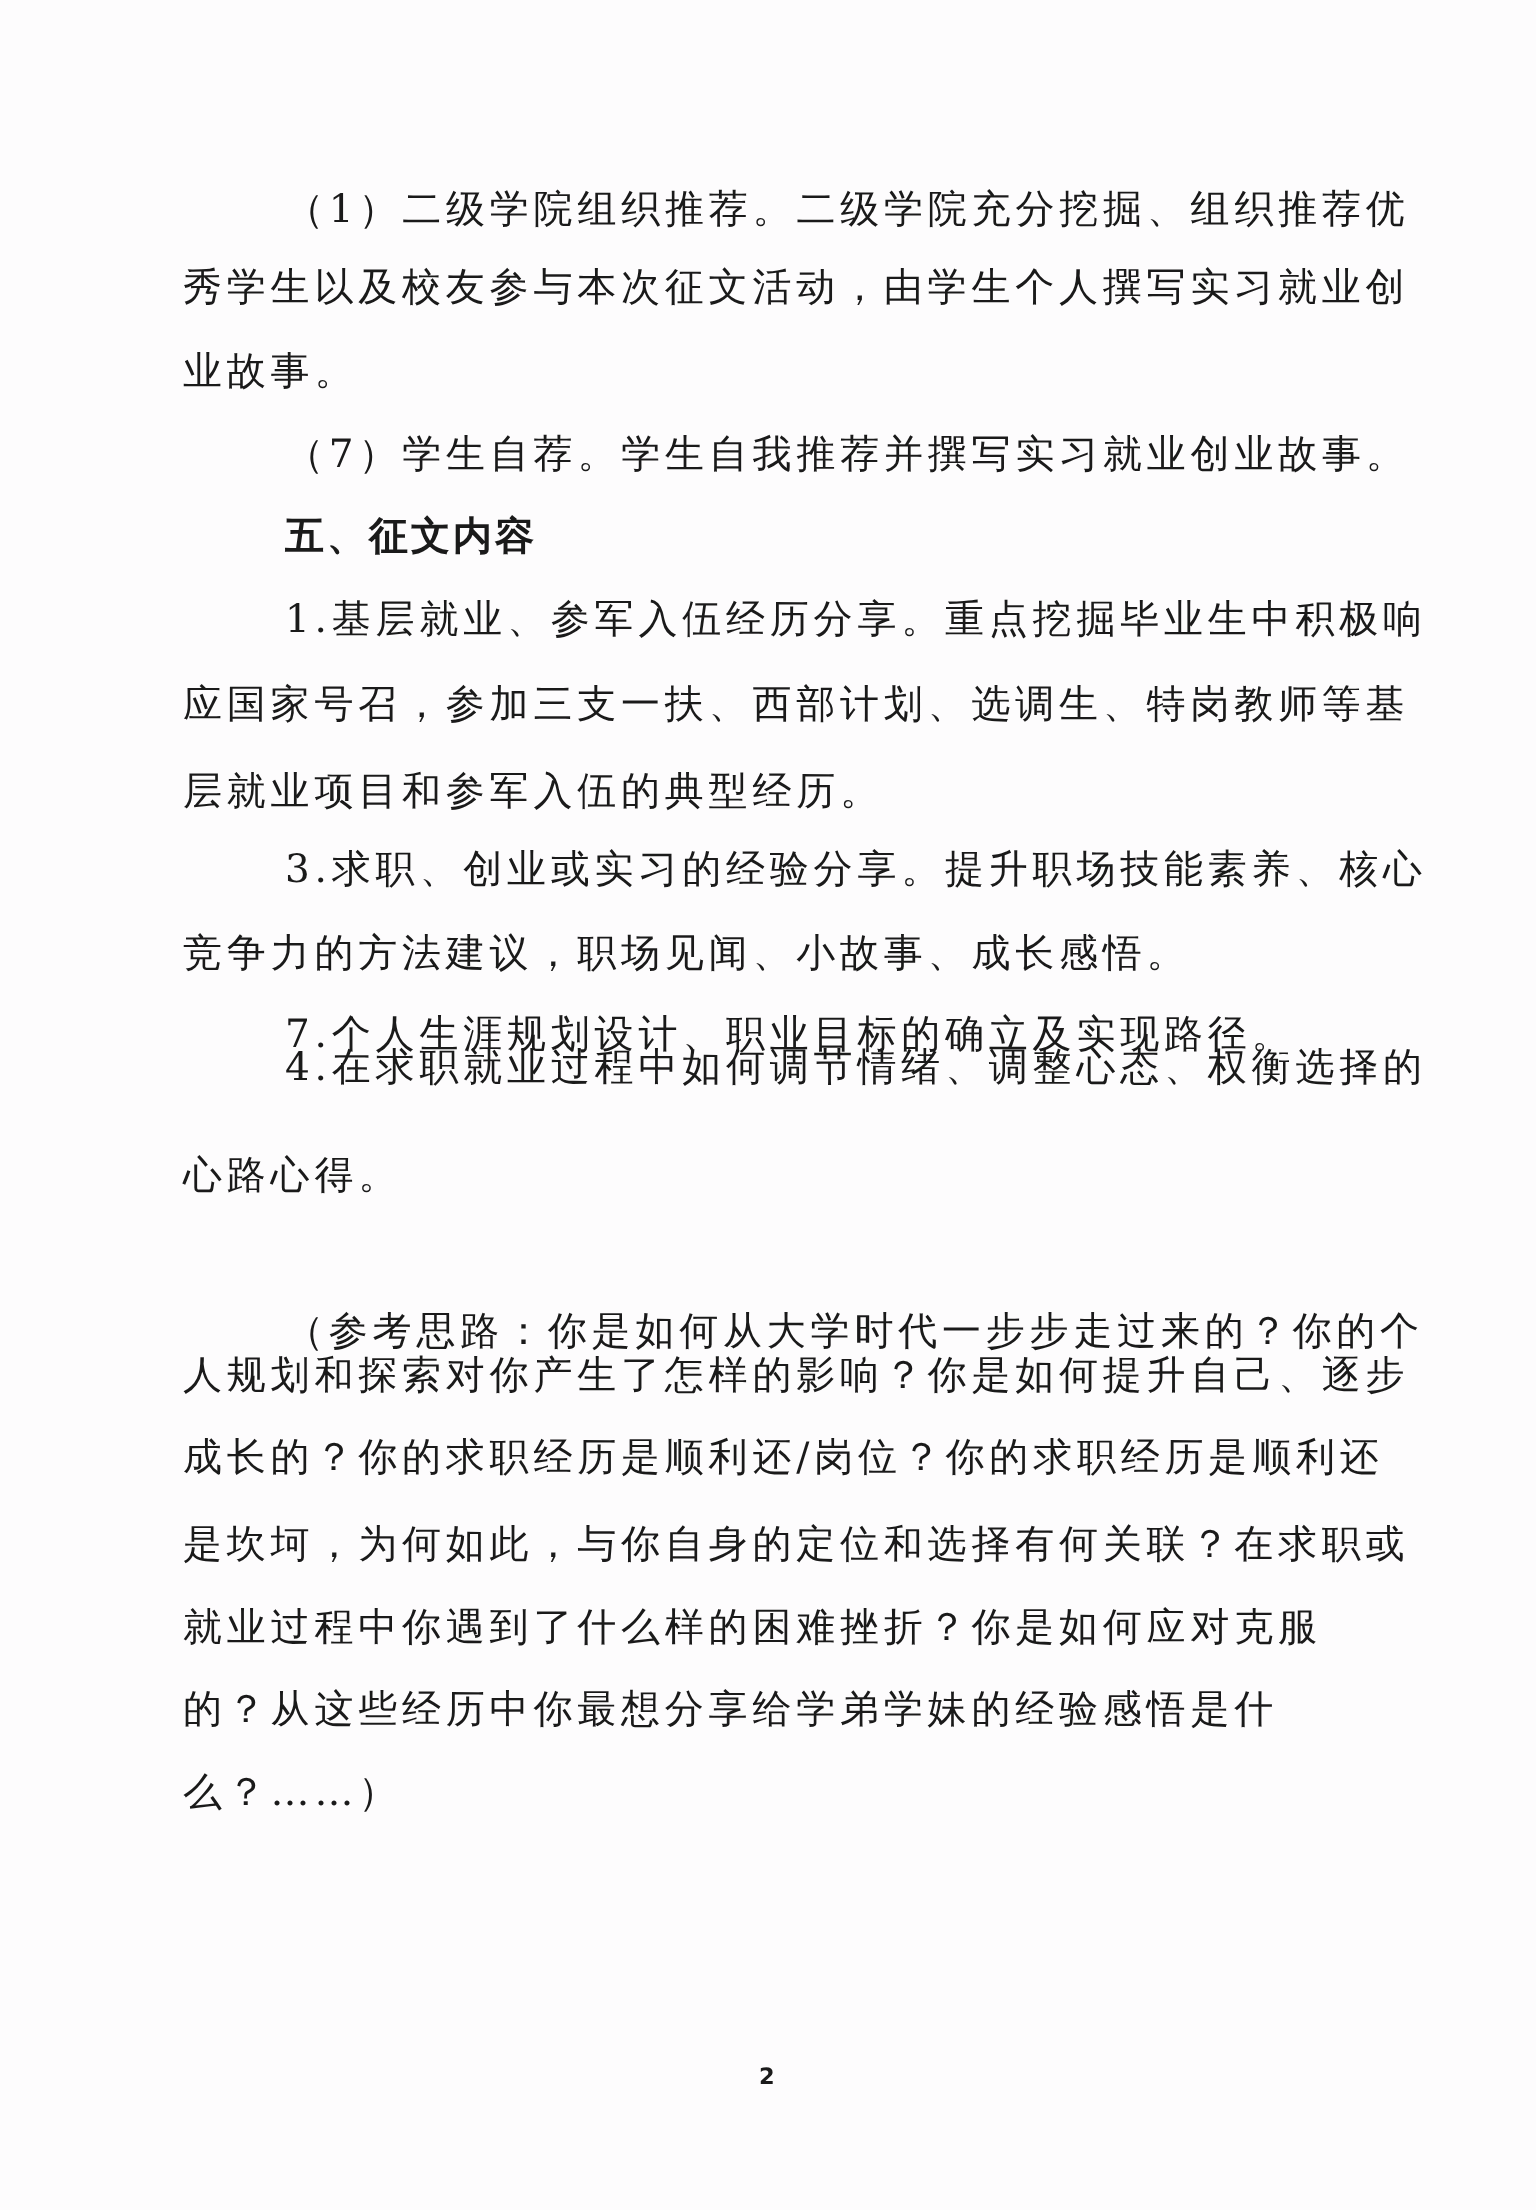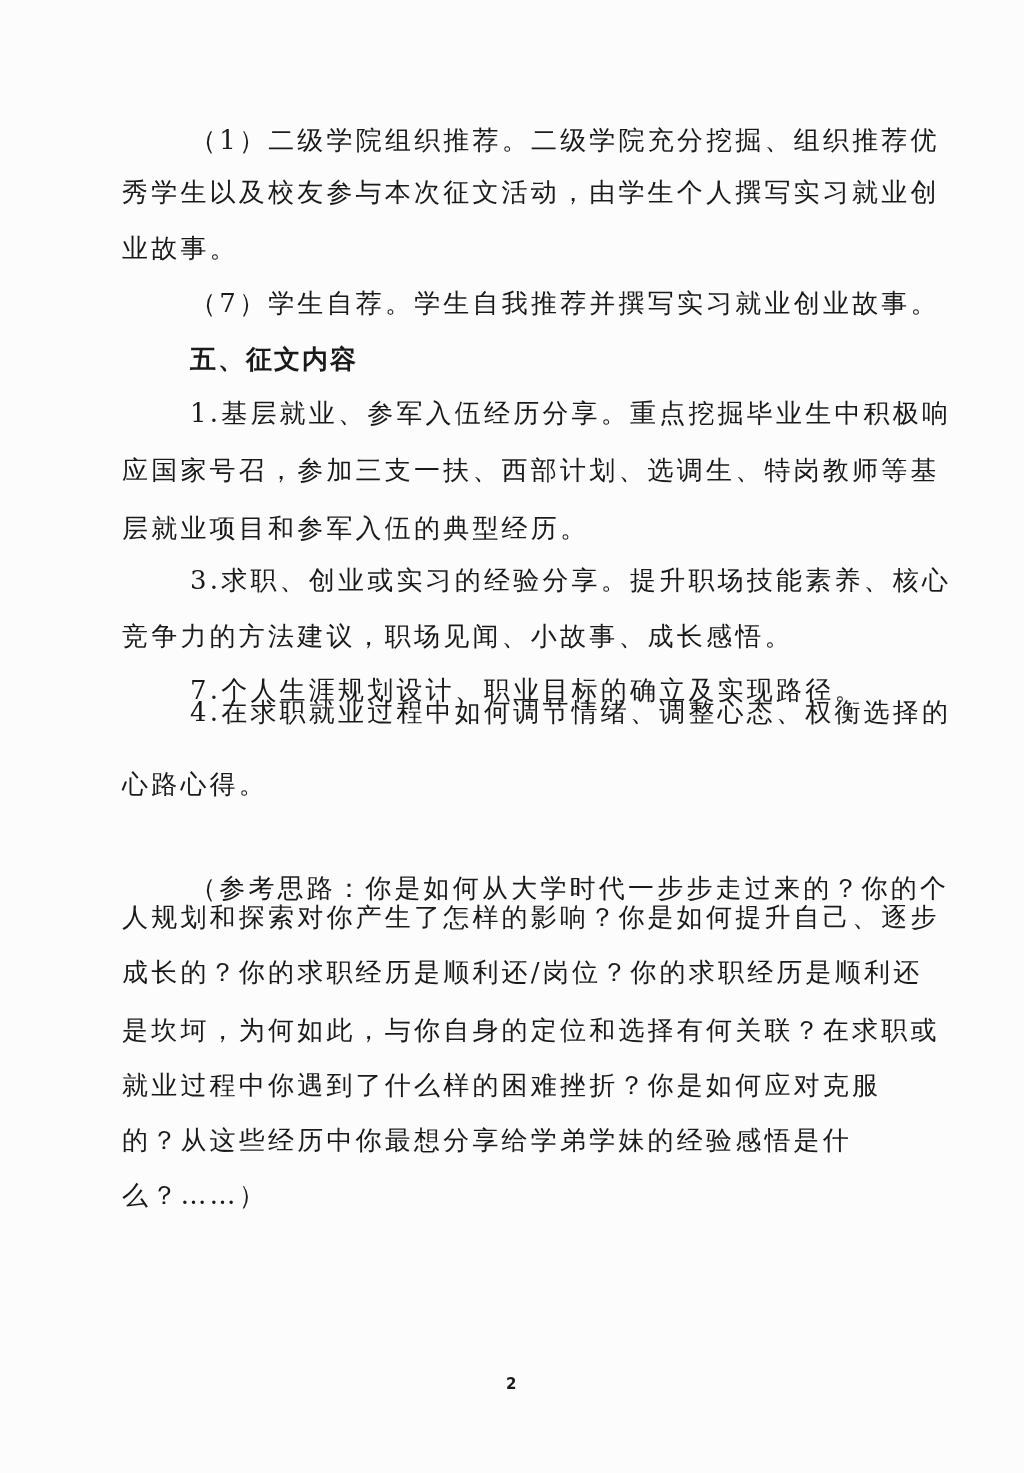--- a/index.html
+++ b/index.html
@@ -12,21 +12,21 @@
   }
   .line {
     position: absolute;
     font-size: 26px;
     line-height: 34px;
     white-space: nowrap;
     letter-spacing: 3.2px;
   }
   .indent { left: 190px; }
   .flush { left: 122px; }
-  .heading { font-family: Liberation Sans, sans-serif; font-weight: bold; letter-spacing: 2px; }
+  .heading { font-family: Liberation Mono, monospace; font-weight: bold; letter-spacing: 2px; }
   .pagenum {
     position: absolute; left: 506px; top: 1375px;
     font-family: "DejaVu Sans", sans-serif; font-weight: bold; font-size: 15px;
   }
 </style>
 </head>
 <body>
 
 <div>
 

